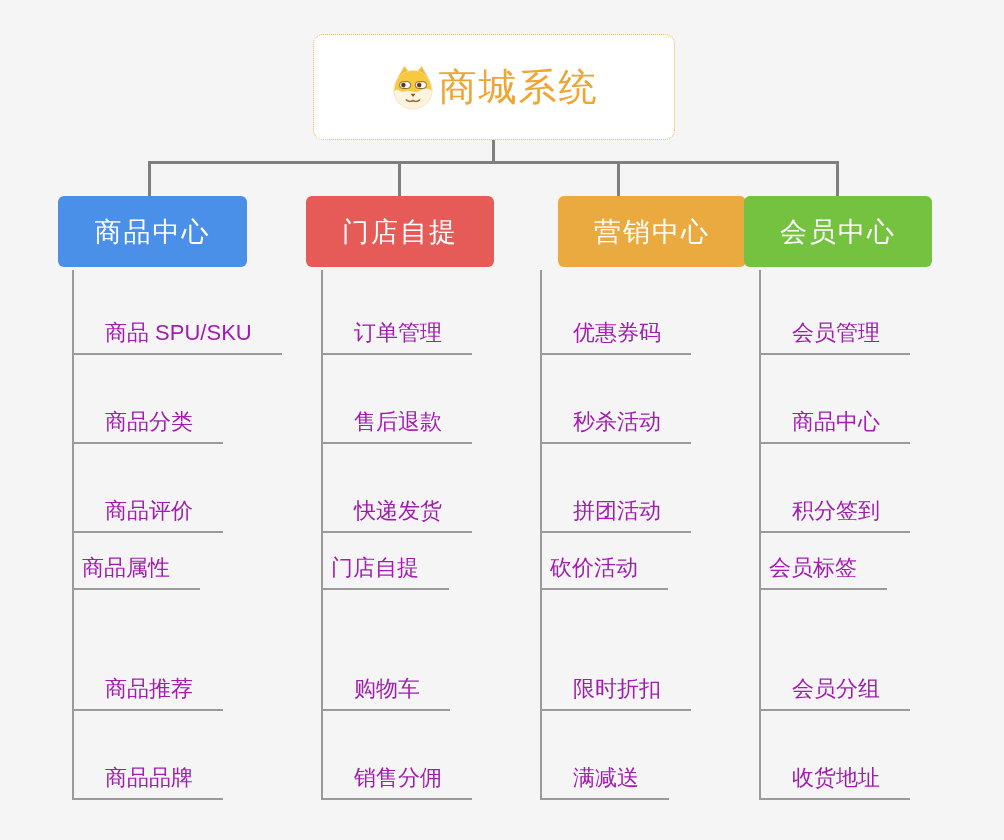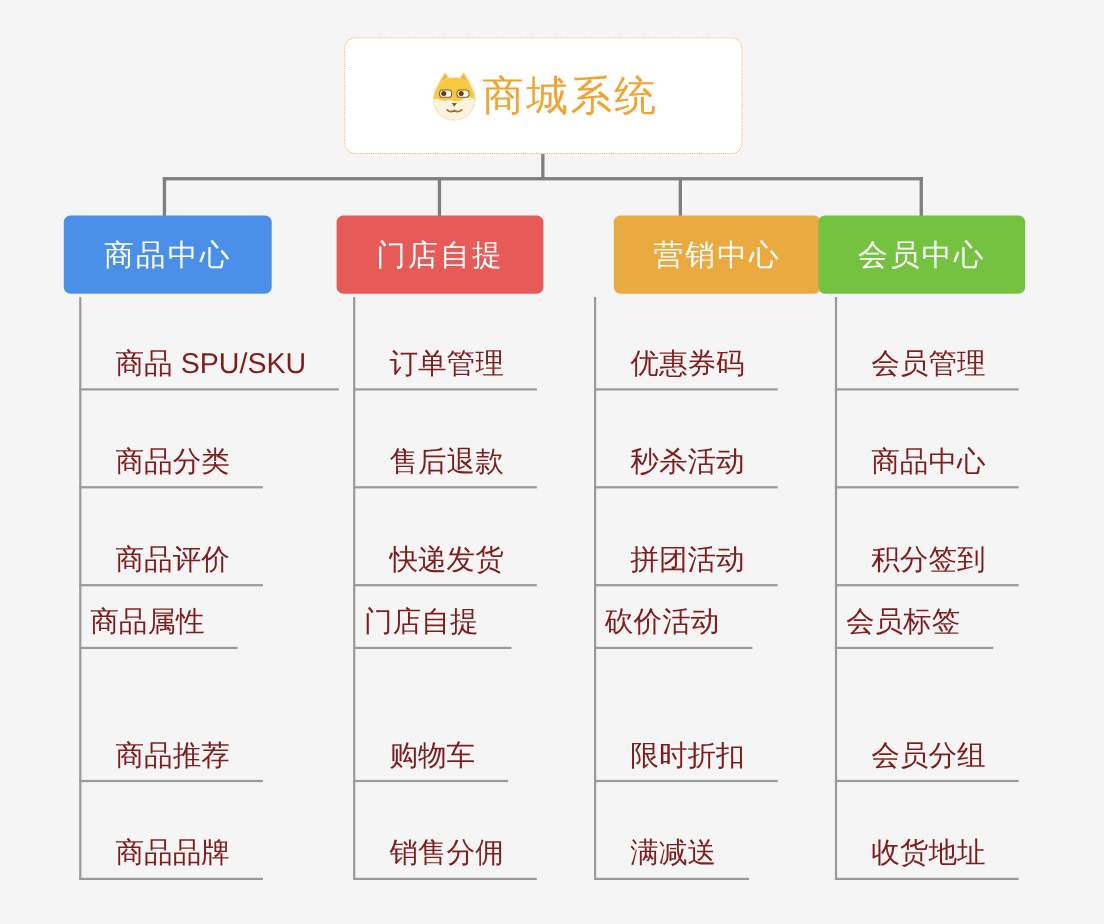--- a/index.html
+++ b/index.html
@@ -45,21 +45,21 @@
   .b1 .spine{left:321px;}
   .b2 .spine{left:540px;}
   .b3 .spine{left:759px;}
 
   
   .item{
     position:absolute;box-sizing:border-box;height:44px;
     border-bottom:2px solid #9a9a9a;
     padding:0 30px 5px 33px;
     display:flex;align-items:flex-end;
-    font-size:26px;color:#7f1d1d;white-space:nowrap;
+    font-size:22px;color:#a21caf;white-space:nowrap;
     cursor:pointer;
   }
   .b0 .item{left:72px;}
   .b1 .item{left:321px;}
   .b2 .item{left:540px;}
   .b3 .item{left:759px;}
   .r0{top:311px;} .r1{top:400px;} .r2{top:489px;}
   .r3{top:546px;padding-left:10px;} .r4{top:667px;} .r5{top:756px;}
 </style>
 </head>

